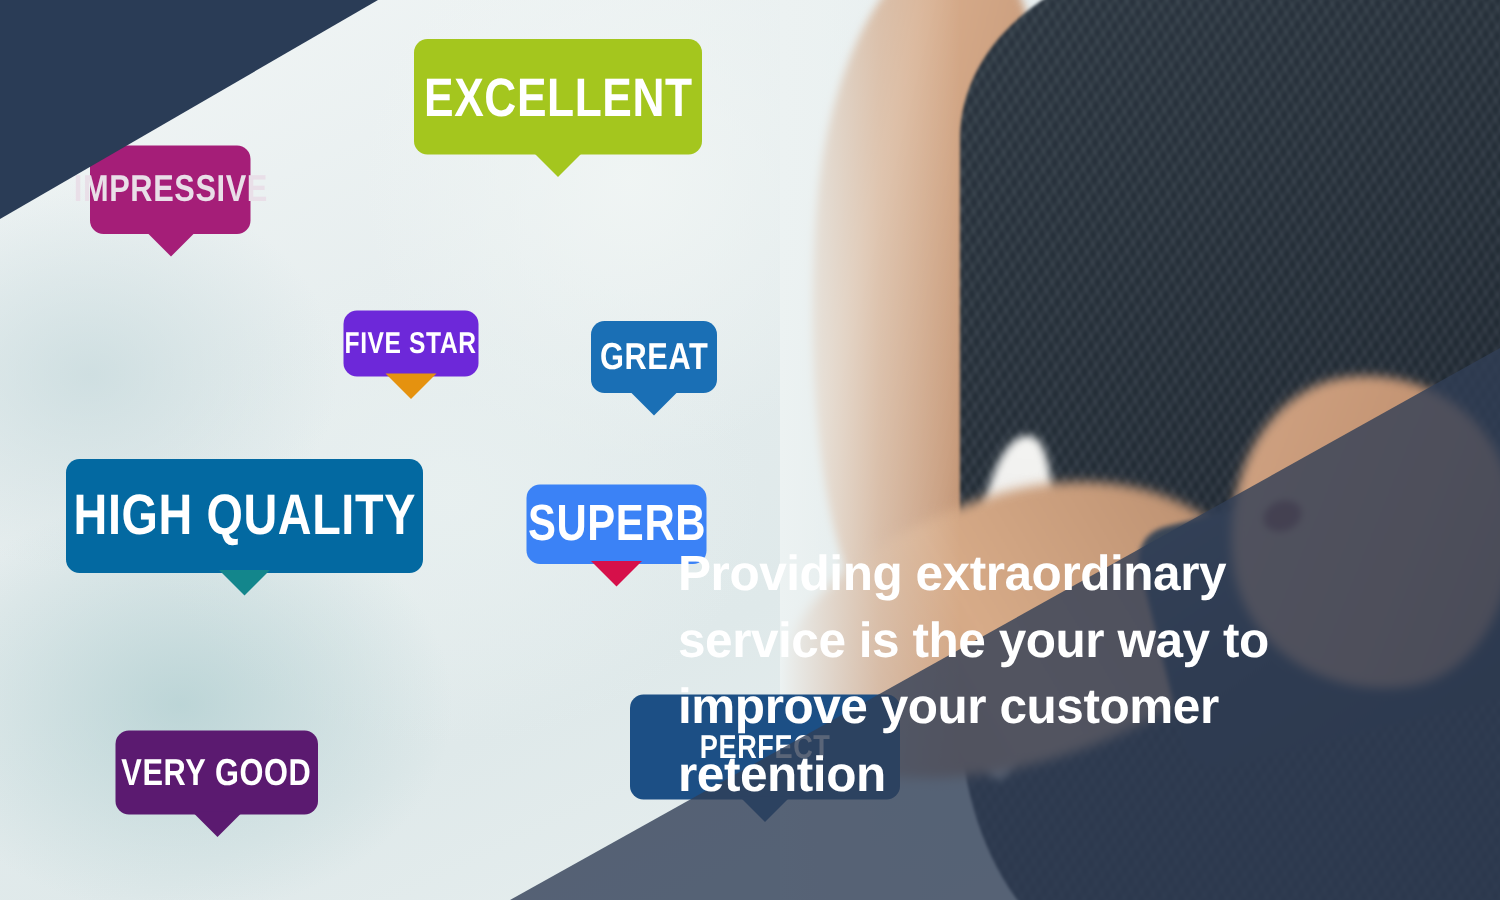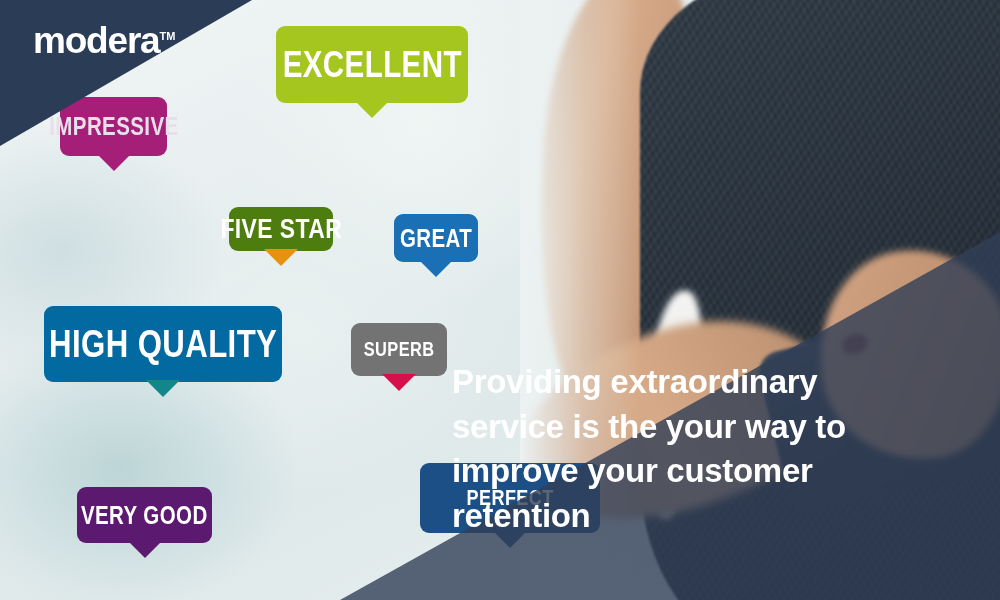--- a/index.html
+++ b/index.html
@@ -225,39 +225,36 @@
   <div id="badge-layer">
       <div class="badge" style="left: 276px; top: 26px; width: 192px; height: 77px; background: rgb(164, 198, 30); color: rgb(164, 198, 30); font-size: 36px;">
         <span class="badge-label" style="color: rgb(255, 255, 255);">EXCELLENT</span>
       </div>
       <div class="badge" style="left: 60px; top: 97px; width: 107px; height: 59px; background: rgb(165, 30, 120); color: rgb(165, 30, 120); font-size: 25px;">
         <span class="badge-label" style="color: rgb(233, 223, 232);">IMPRESSIVE</span>
       </div>
       <div class="badge" style="left: 394px; top: 170px; width: 84px; height: 48px; background: rgb(26, 111, 181); color: rgb(26, 111, 181); font-size: 25px; margin-top: 44px;">
         <span class="badge-label" style="color: rgb(255, 255, 255);">GREAT</span>
       </div>
-      <div class="badge" style="left: 229px; top: 207px; width: 104px; height: 44px; background: #4d7c0f; color: rgb(229, 146, 15); font-size: 28px;">
+      <div class="badge" style="left: 229px; top: 207px; width: 90px; height: 44px; background: #6d28d9; color: rgb(229, 146, 15); font-size: 20px;">
         <span class="badge-label" style="color: rgb(255, 255, 255);">FIVE STAR</span>
       </div>
       <div class="badge" style="left: 44px; top: 306px; width: 238px; height: 76px; background: #0369a1; color: rgb(19, 134, 140); font-size: 38px;">
         <span class="badge-label" style="color: rgb(255, 255, 255);">HIGH QUALITY</span>
       </div>
-      <div class="badge" style="left: 351px; top: 323px; width: 96px; height: 53px; background: #737373; color: rgb(214, 16, 74); font-size: 20px;">
+      <div class="badge" style="left: 351px; top: 323px; width: 120px; height: 53px; background: #3b82f6; color: rgb(214, 16, 74); font-size: 34px;">
         <span class="badge-label" style="color: rgb(255, 255, 255);">SUPERB</span>
       </div>
       <div class="badge" style="left: 77px; top: 487px; width: 135px; height: 56px; background: rgb(91, 26, 112); color: rgb(91, 26, 112); font-size: 25px;">
         <span class="badge-label" style="color: rgb(255, 255, 255);">VERY GOOD</span>
       </div>
       <div class="badge" style="left: 420px; top: 463px; width: 180px; height: 70px; background: rgb(28, 79, 133); color: rgb(28, 79, 133); font-size: 22px;">
         <span class="badge-label" style="color: rgb(255, 255, 255);">PERFECT</span>
       </div>
     </div>
 
   <div class="shape-navy-corner"></div>
   <div class="shape-slate-overlay"></div>
 
-  <div class="logo">
-    <span>modera</span><span class="tm">TM</span>
-  </div>
 
   <div class="headline">Providing extraordinary service is the your way to improve your customer retention</div>
 
 </div>
 
 </body></html>

